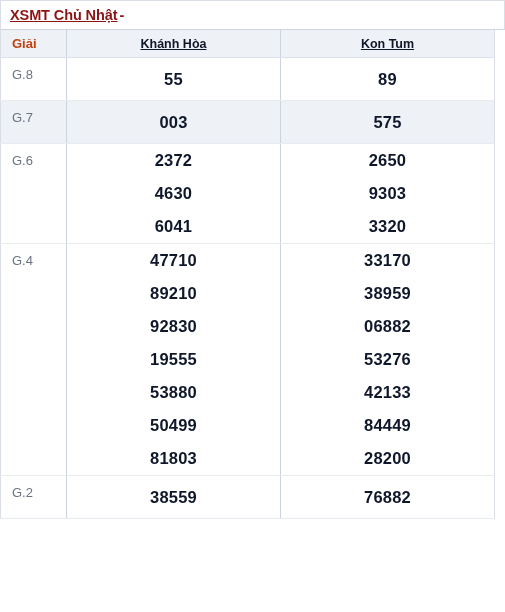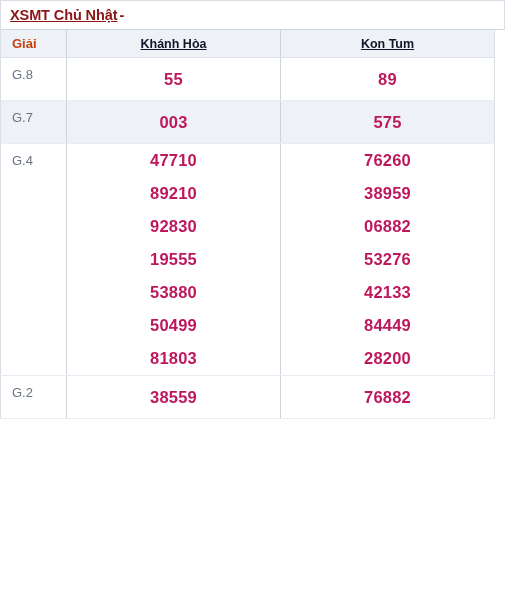--- a/index.html
+++ b/index.html
@@ -102,21 +102,21 @@
     text-align: left;
     padding-left: 11px;
     border-right: 1px solid #cdd3dd;
     vertical-align: top;
     padding-top: 9px;
   }
   td.cell-num {
     text-align: center;
     font-size: 16.5px;
     font-weight: bold;
-    color: #be185d;
+    color: #0f172a;
     letter-spacing: 0.2px;
   }
   td.cell-num.divider { border-left: 1px solid #cdd3dd; }
 
   tr.row-h33 td { height: 33px; }
 
   
   .numstack {
     display: flex;
     flex-direction: column;
@@ -176,35 +176,52 @@
               <div class="n">003</div>
             </div>
           </td>
           <td class="cell-num divider">
             <div class="numstack">
               <div class="n">575</div>
             </div>
           </td>
         </tr>
         <tr class="plain row-h33">
+          <td class="cell-label">G.6</td>
+          <td class="cell-num divider">
+            <div class="numstack">
+              <div class="n">2372</div>
+              <div class="n">4630</div>
+              <div class="n">6041</div>
+            </div>
+          </td>
+          <td class="cell-num divider">
+            <div class="numstack">
+              <div class="n">2650</div>
+              <div class="n">9303</div>
+              <div class="n">3320</div>
+            </div>
+          </td>
+        </tr>
+        <tr class="plain row-h33">
           <td class="cell-label">G.4</td>
           <td class="cell-num divider">
             <div class="numstack">
               <div class="n">47710</div>
               <div class="n">89210</div>
               <div class="n">92830</div>
               <div class="n">19555</div>
               <div class="n">53880</div>
               <div class="n">50499</div>
               <div class="n">81803</div>
             </div>
           </td>
           <td class="cell-num divider">
             <div class="numstack">
-              <div class="n">76260</div>
+              <div class="n">33170</div>
               <div class="n">38959</div>
               <div class="n">06882</div>
               <div class="n">53276</div>
               <div class="n">42133</div>
               <div class="n">84449</div>
               <div class="n">28200</div>
             </div>
           </td>
         </tr>
         <tr class="plain row-h33">

